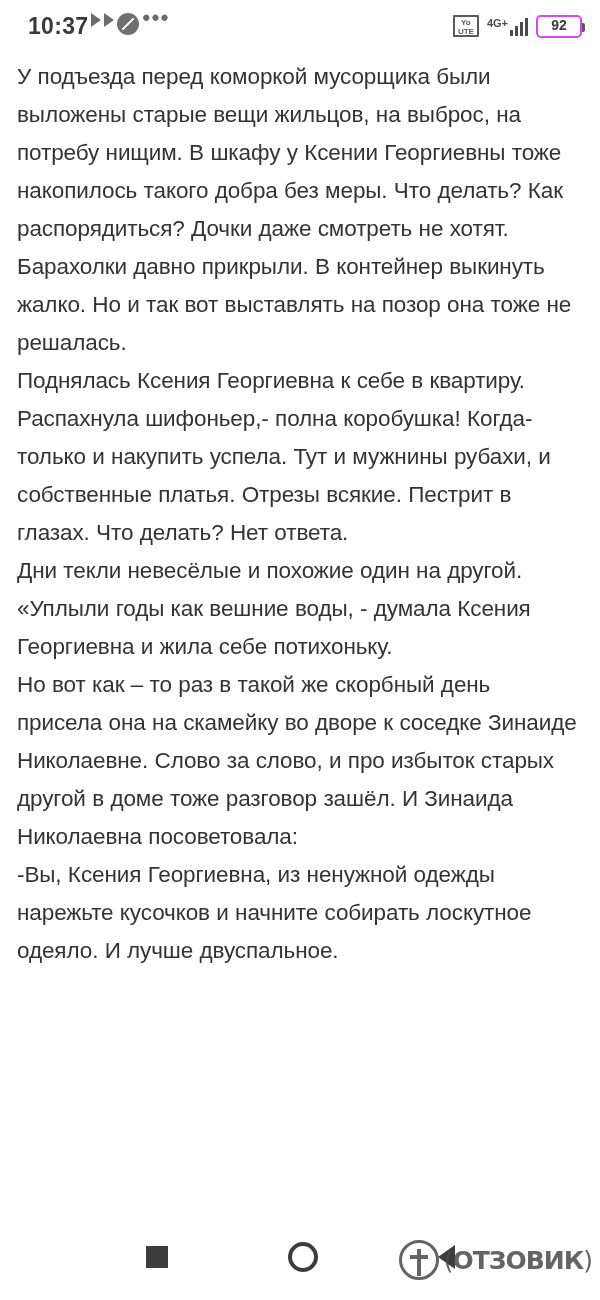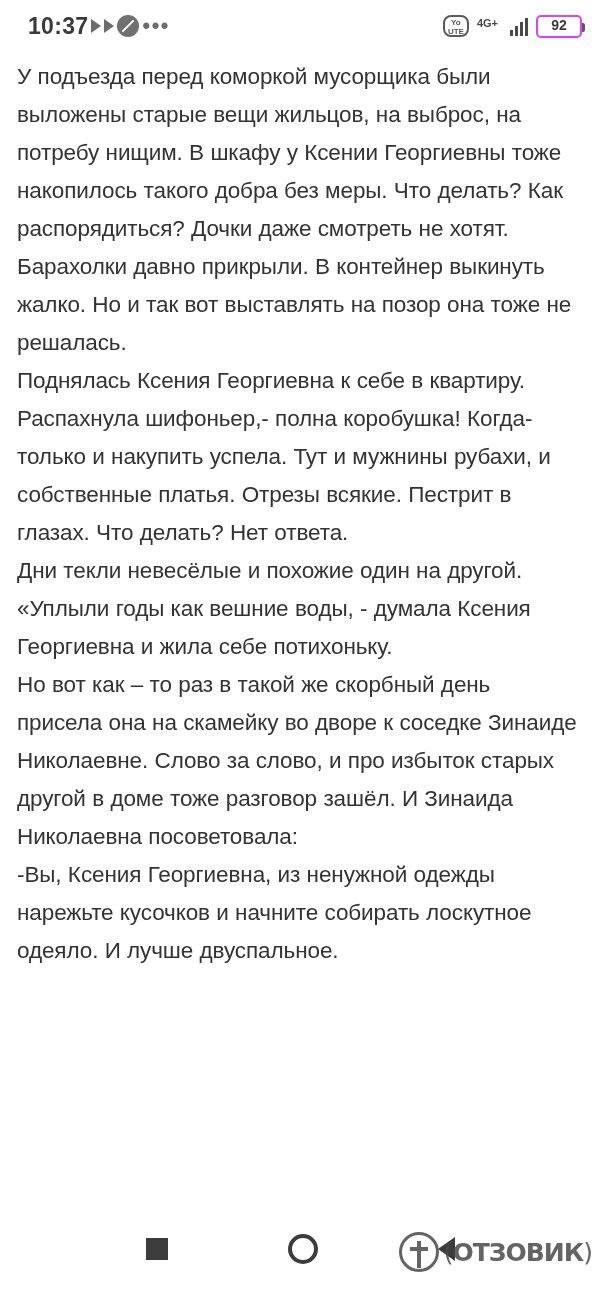--- a/index.html
+++ b/index.html
@@ -21,21 +21,20 @@
     height: 52px;
     display: flex;
     align-items: center;
     justify-content: space-between;
     padding: 0 18px 0 28px;
     box-sizing: border-box;
     background: #ffffff;
   }
   .status-left {
     display: flex;
-    align-items: center;
     gap: 3px;
   }
   .status-clock {
     font-size: 23px;
     font-weight: bold;
     color: #3a3a3a;
     letter-spacing: 0.3px;
   }
   .tri-icon {
     width: 0;
@@ -72,33 +71,33 @@
 
   .status-right {
     display: flex;
     align-items: center;
     gap: 8px;
   }
   .yt-badge {
     width: 26px;
     height: 22px;
     border: 2px solid #5a5a5a;
-    border-radius: 8px;
+    border-radius: 1px;
     font-size: 8px;
     line-height: 9px;
     color: #5a5a5a;
     text-align: center;
     font-weight: bold;
     padding-top: 1px;
     box-sizing: border-box;
   }
   .net-wrap {
     display: flex;
     align-items: flex-end;
-    gap: 12px;
+    gap: 2px;
   }
   .net-label {
     font-size: 11px;
     color: #4a4a4a;
     font-weight: bold;
     margin-bottom: 7px;
   }
   .sig-bars {
     display: flex;
     align-items: flex-end;
@@ -149,21 +148,21 @@
     line-height: 38px;
     color: #333333;
     letter-spacing: -0.1px;
     word-spacing: 0.2px;
   }
 
   
   .nav-bar {
     position: absolute;
     left: 0;
-    bottom: 16px;
+    bottom: 8px;
     width: 600px;
     height: 70px;
     background: #ffffff;
     display: flex;
     align-items: center;
     justify-content: center;
     gap: 120px;
   }
   .nav-square {
     width: 22px;

